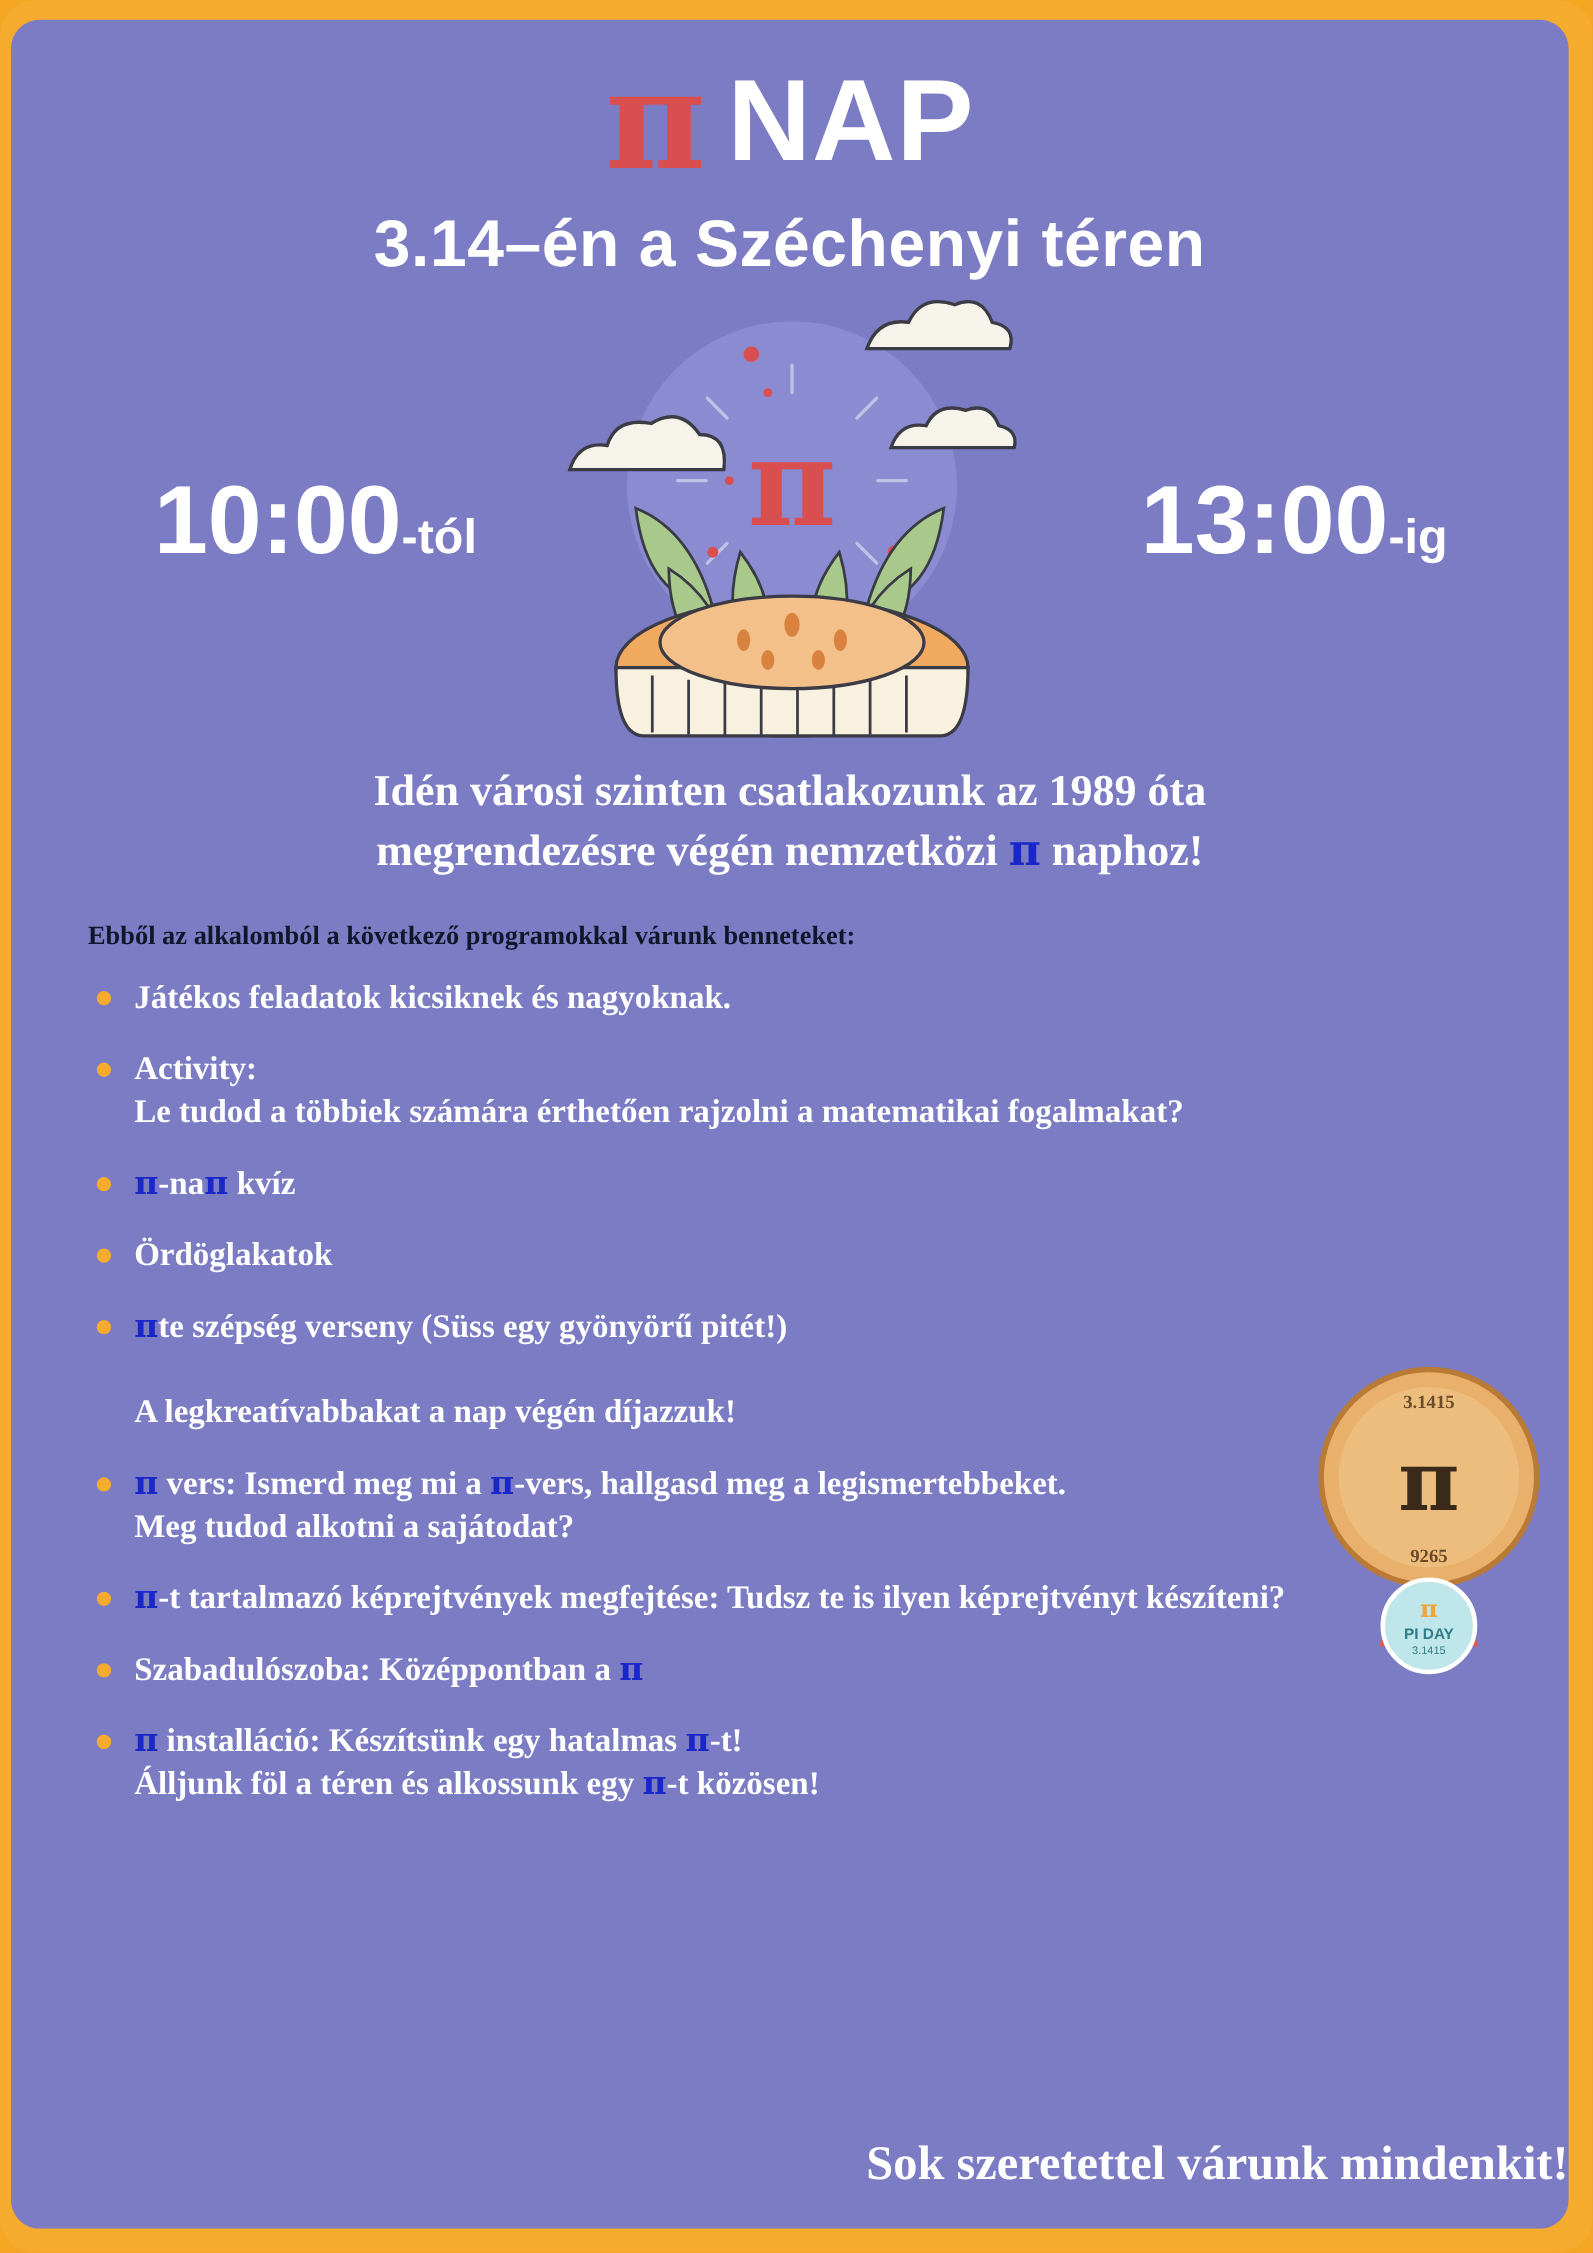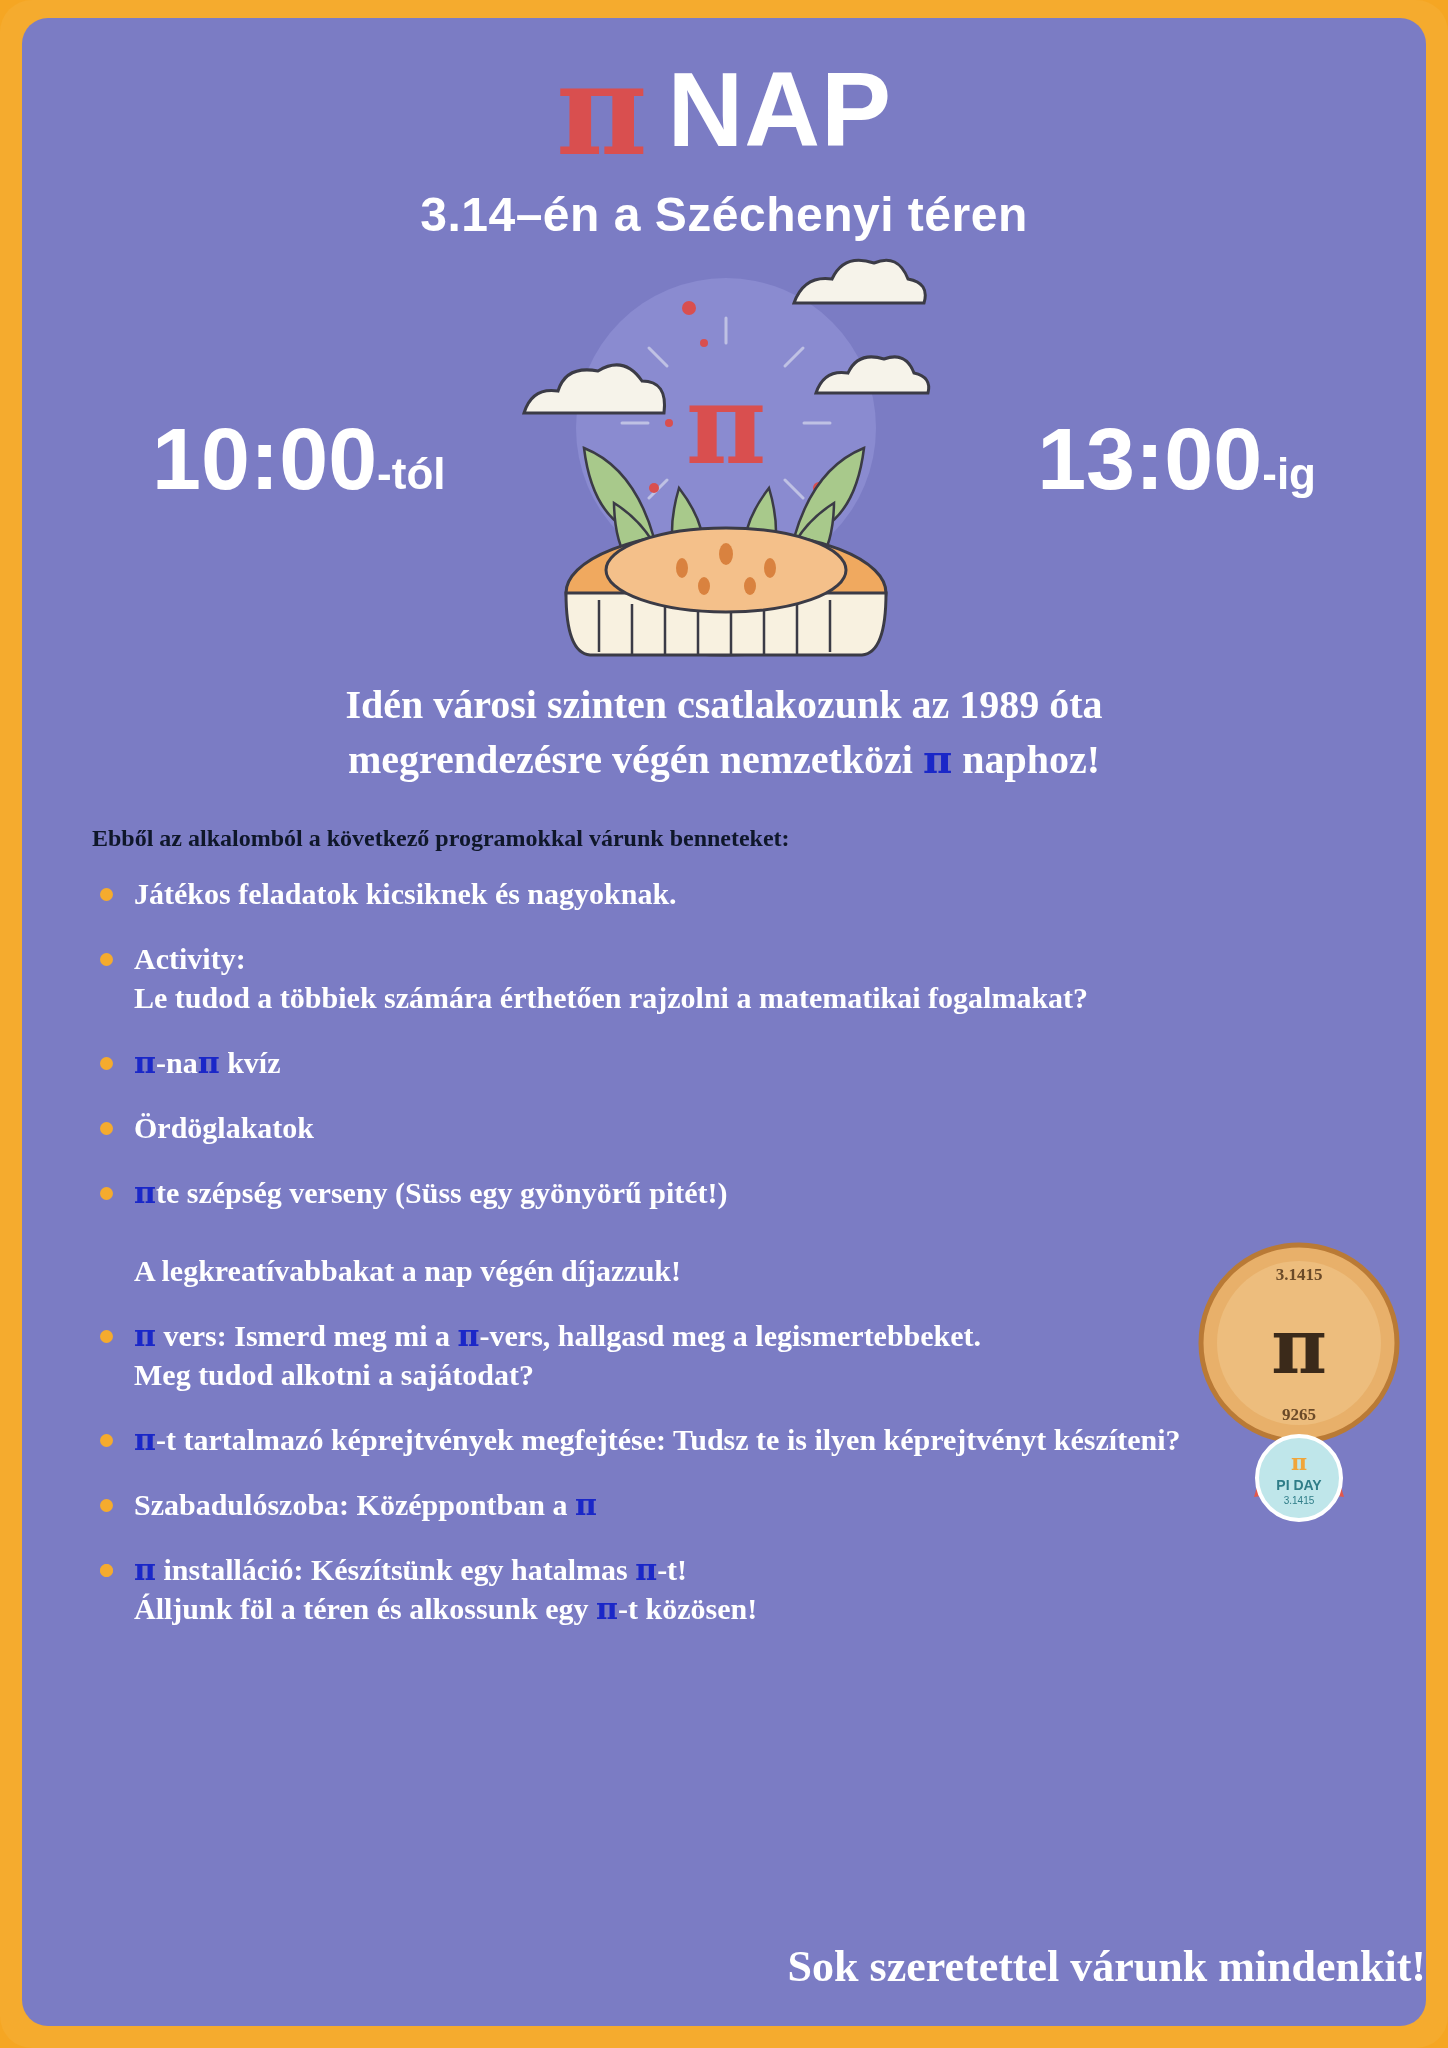--- a/index.html
+++ b/index.html
@@ -13,21 +13,21 @@
     overflow: hidden;
     font-family: "Liberation Serif", serif;
   }
 
   .poster {
     position: relative;
     width: 1448px;
     height: 2048px;
     background: #f5ab2e;
     box-sizing: border-box;
-    padding: 18px 22px 22px 22px;
+    padding: 18px 22px 22px 10px;
     border-radius: 32px;
   }
 
   .panel {
     position: relative;
     width: 100%;
     height: 100%;
     background: #7b7cc4;
     border-radius: 26px;
     box-sizing: border-box;
@@ -52,21 +52,21 @@
     font-family: "Liberation Sans", sans-serif;
     font-size: 105px;
     color: #ffffff;
     font-weight: bold;
     letter-spacing: 1px;
     margin-left: 18px;
   }
   .subtitle {
     text-align: center;
     font-family: "Liberation Sans", sans-serif;
-    font-size: 48px;
+    font-size: 60px;
     color: #ffffff;
     font-weight: bold;
     margin-top: 14px;
     letter-spacing: 0.5px;
   }
 
   
   .hero {
     position: relative;
     height: 420px;

